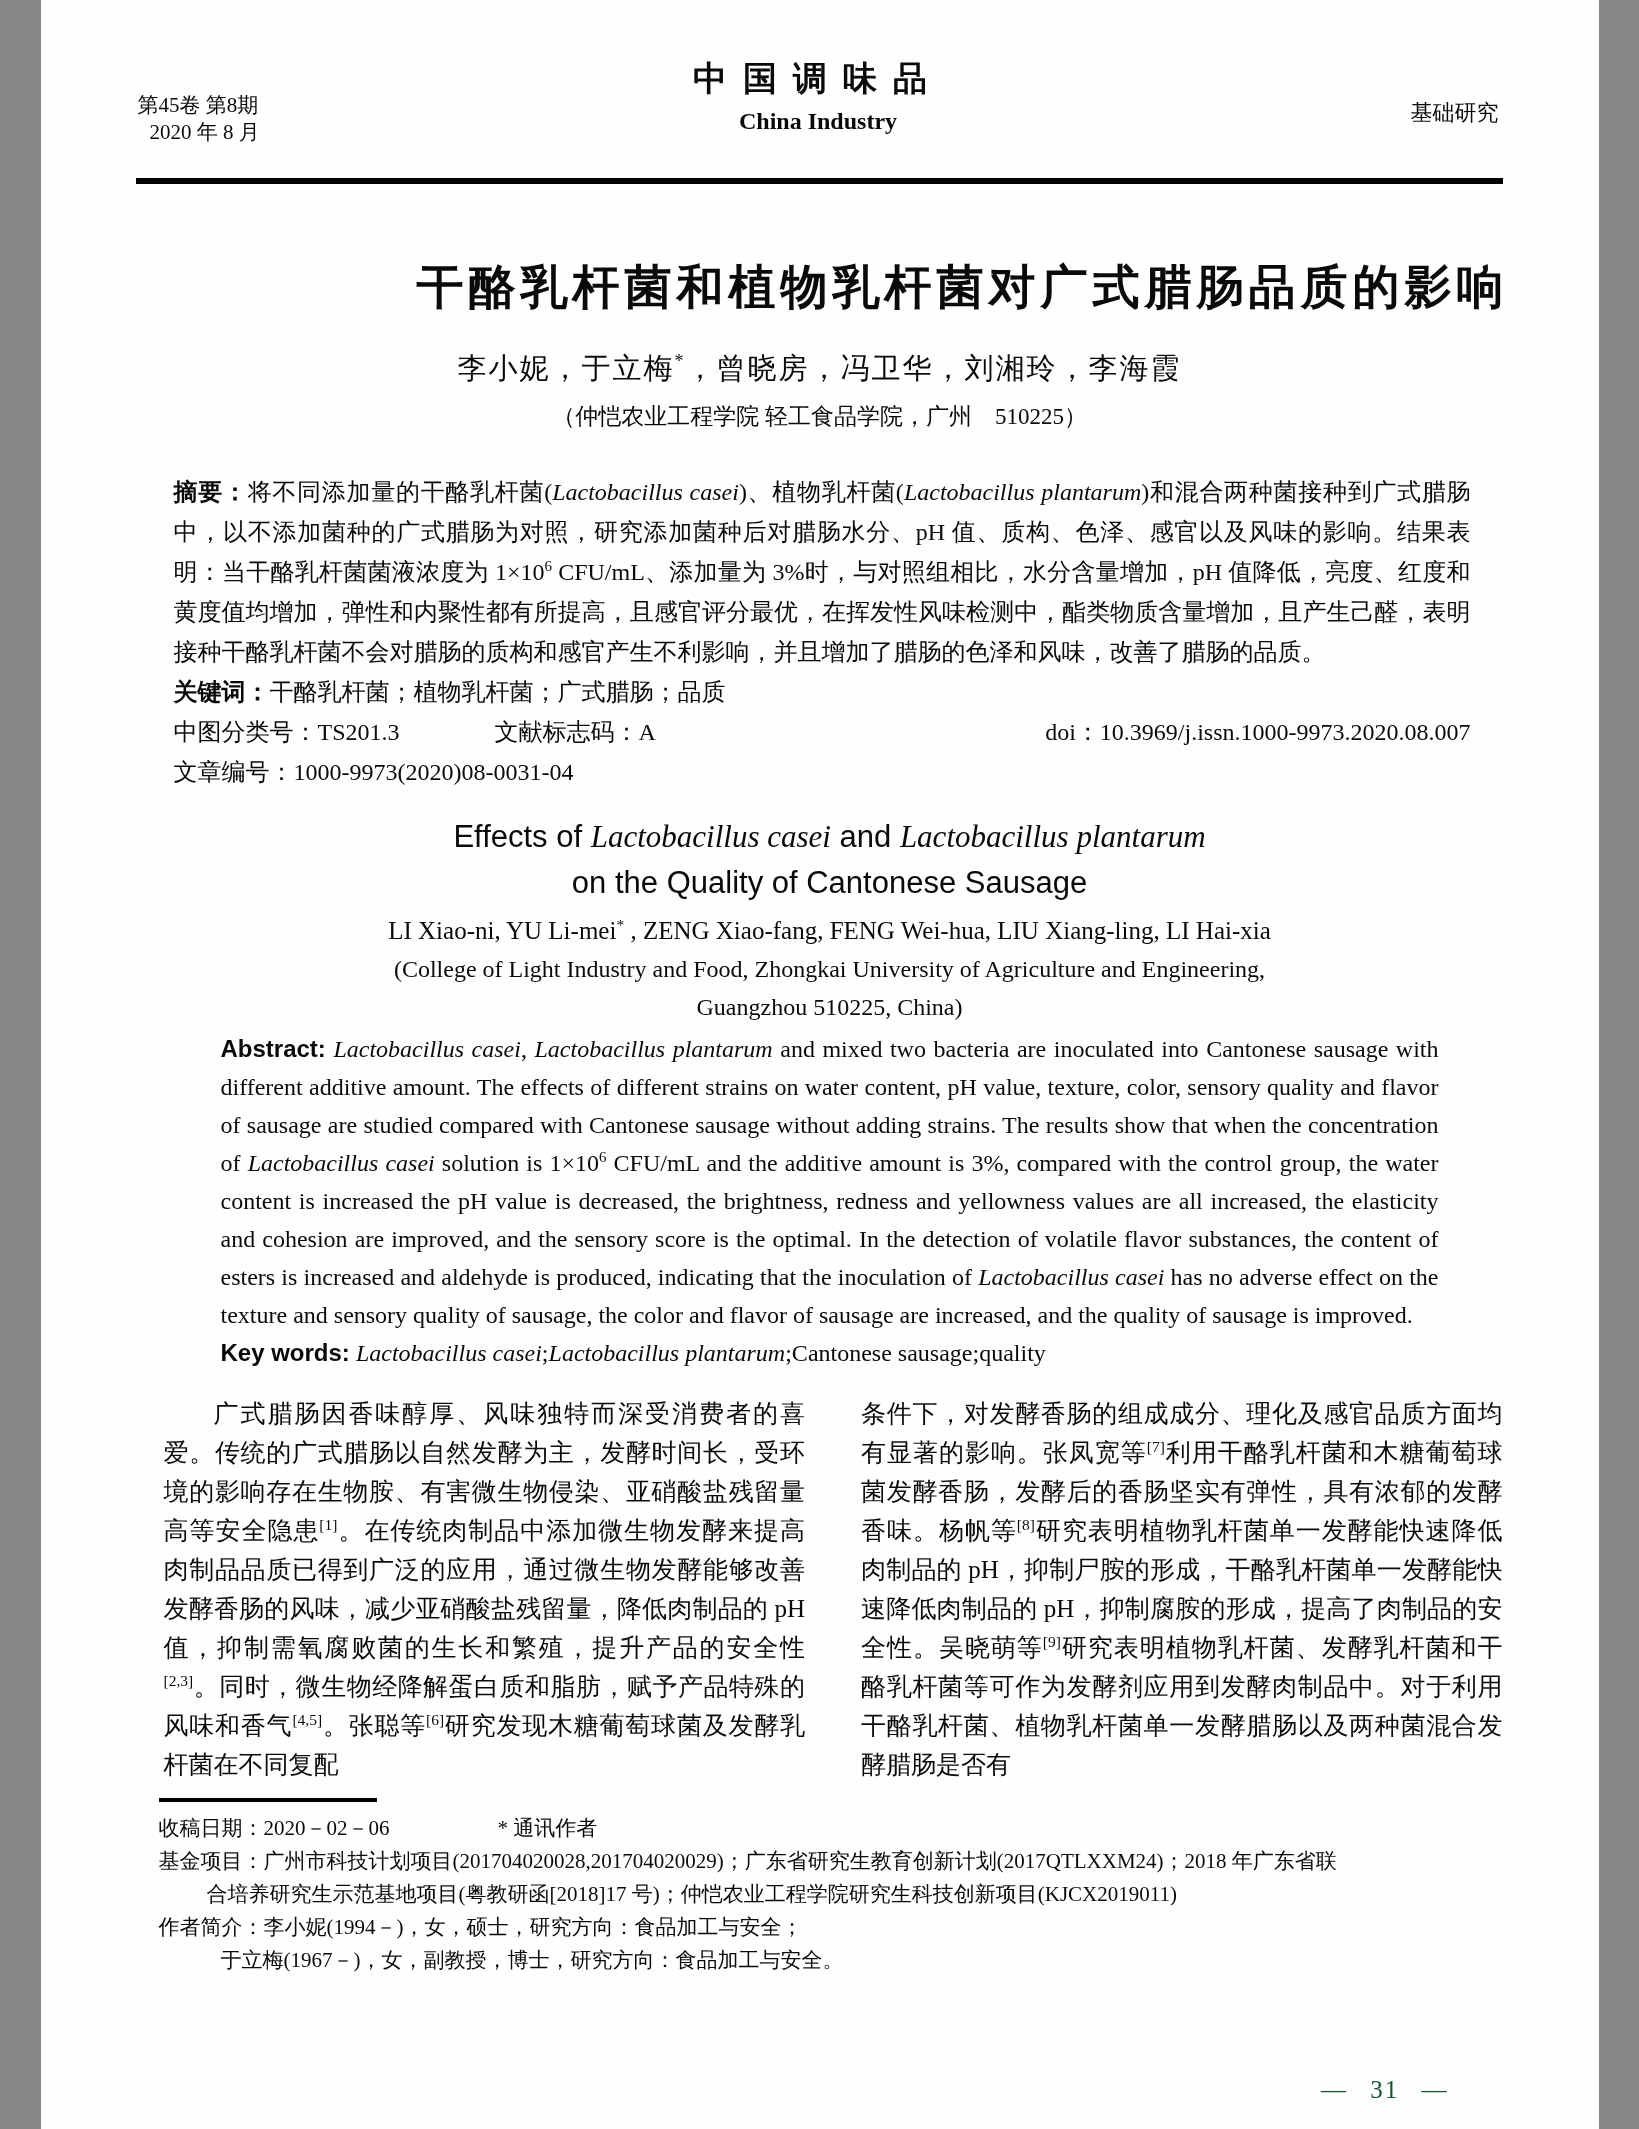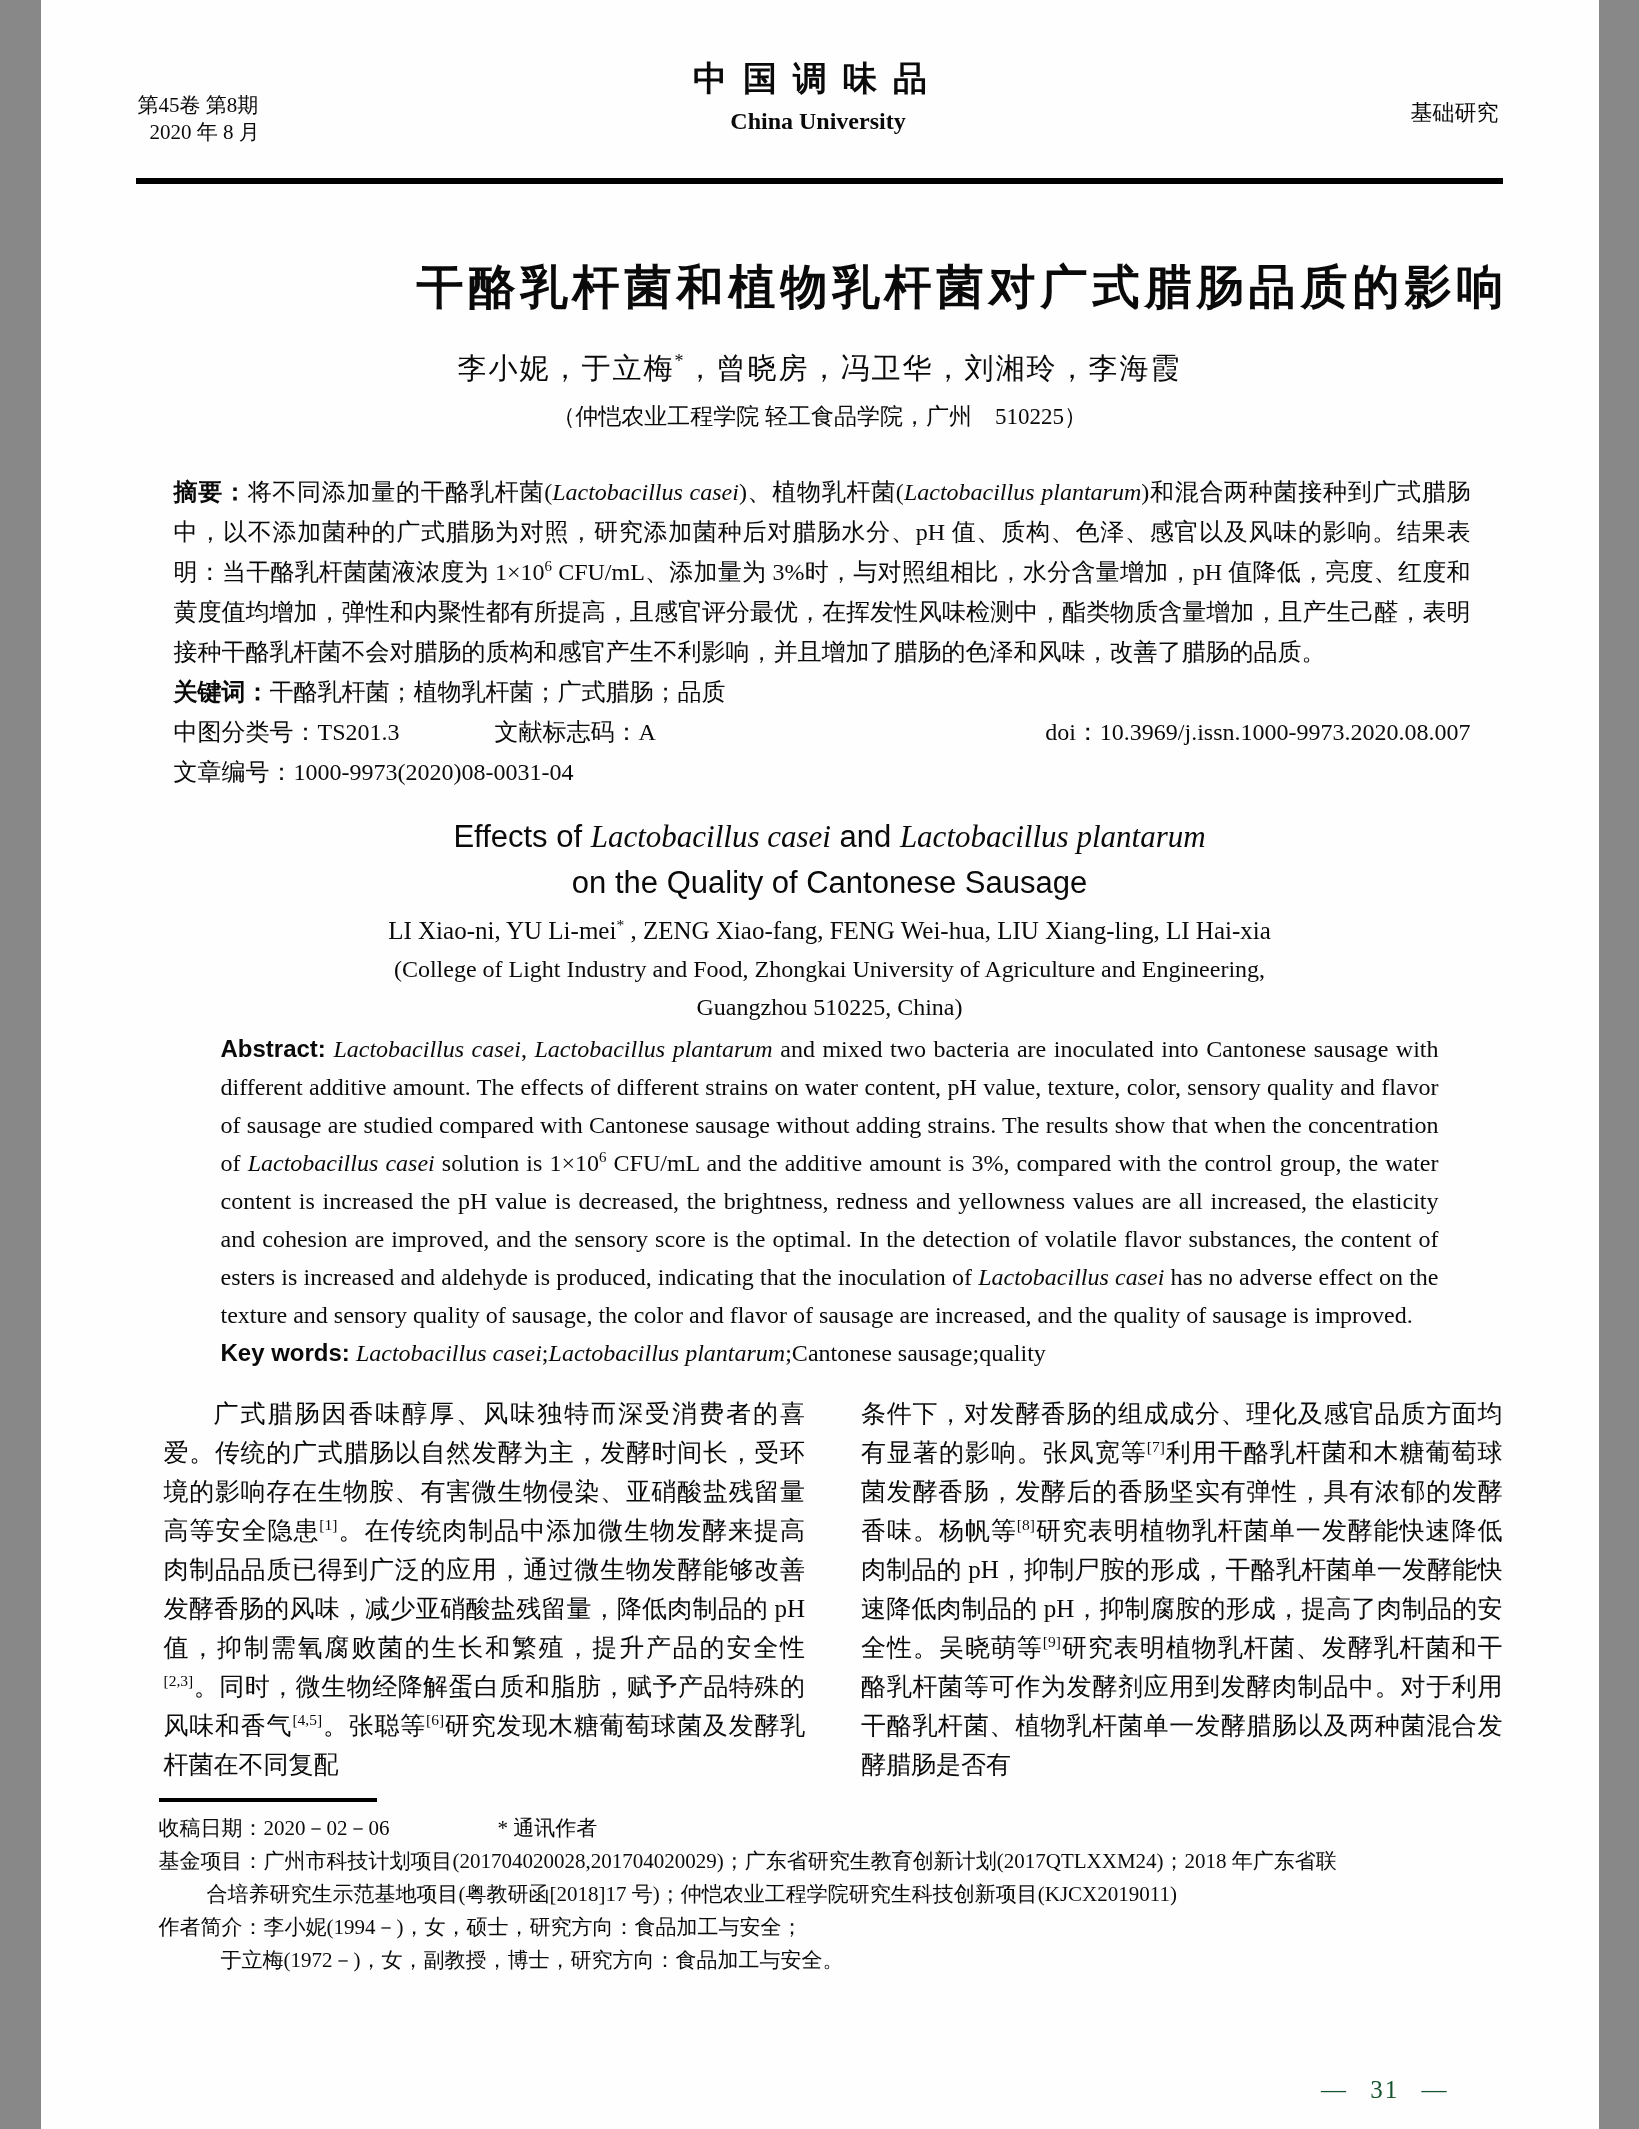--- a/index.html
+++ b/index.html
@@ -102,21 +102,21 @@
 
 <div class="page">
 
   <div class="header">
     <div class="header-left">
       <div>第45卷 第8期</div>
       <div class="date">2020 年 8 月</div>
     </div>
     <div class="header-center">
       <div class="journal-cn">中国调味品</div>
-      <div class="journal-en">China University</div>
+      <div class="journal-en">China Industry</div>
     </div>
     <div class="header-right">基础研究</div>
   </div>
   <div class="rule-thick"></div>
 
   <div class="title-cn">干酪乳杆菌和植物乳杆菌对广式腊肠品质的影响</div>
   <div class="authors-cn"><span>李小妮，于立梅</span><sup>*</sup><span>，曾晓房，冯卫华，刘湘玲，李海霞</span></div>
   <div class="affil-cn">（仲恺农业工程学院 轻工食品学院，广州　510225）</div>
 
   <div class="abstract-block">
@@ -153,18 +153,18 @@
 
   <div class="footnote">
     <div class="footnote-rule"></div>
     <div class="fn-line1">
       <span>收稿日期：2020－02－06</span>
       <span class="fn-corresponding">* 通讯作者</span>
     </div>
     <div>基金项目：广州市科技计划项目(201704020028,201704020029)；广东省研究生教育创新计划(2017QTLXXM24)；2018 年广东省联</div>
     <div class="fn-cont1">合培养研究生示范基地项目(粤教研函[2018]17 号)；仲恺农业工程学院研究生科技创新项目(KJCX2019011)</div>
     <div>作者简介：李小妮(1994－)，女，硕士，研究方向：食品加工与安全；</div>
-    <div class="fn-cont2">于立梅(1972－)，女，副教授，博士，研究方向：食品加工与安全。</div>
+    <div class="fn-cont2">于立梅(1967－)，女，副教授，博士，研究方向：食品加工与安全。</div>
   </div>
 
   <div class="page-number">— 31 —</div>
 
 </div>
 
 </body></html>

